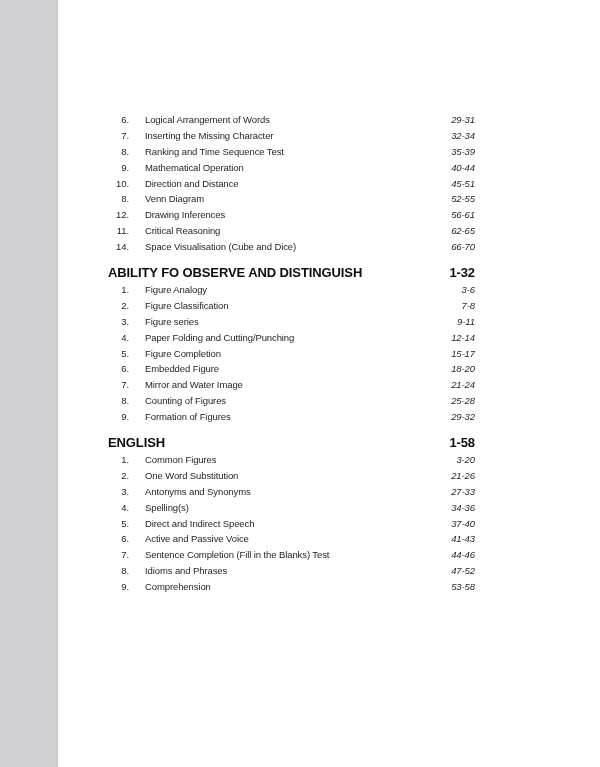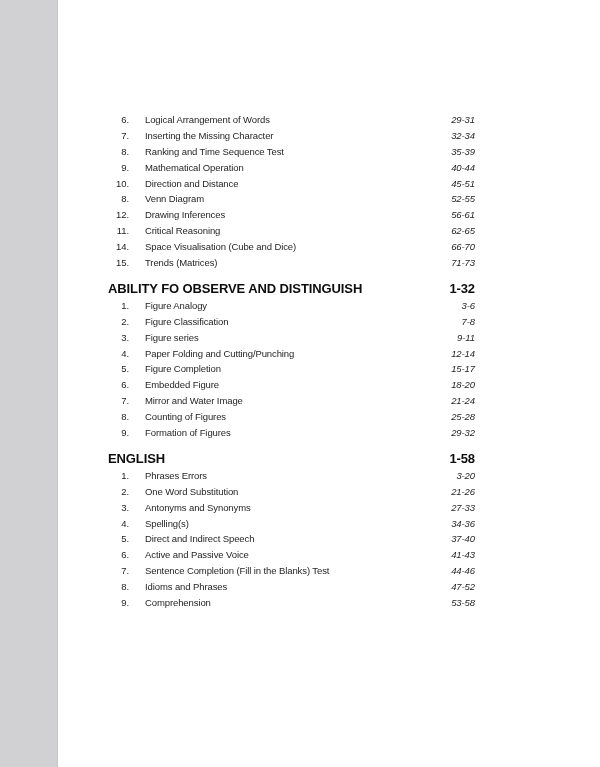--- a/index.html
+++ b/index.html
@@ -120,25 +120,20 @@
       <div class="toc-row">
         <span class="num">11.</span>
         <span class="title">Critical Reasoning</span>
         <span class="pages">62-65</span>
       </div>
       <div class="toc-row">
         <span class="num">14.</span>
         <span class="title">Space Visualisation (Cube and Dice)</span>
         <span class="pages">66-70</span>
       </div>
-      <div class="toc-row">
-        <span class="num">15.</span>
-        <span class="title">Trends (Matrices)</span>
-        <span class="pages">71-73</span>
-      </div>
       <div class="section-row">
         <span class="section-title">ABILITY FO OBSERVE AND DISTINGUISH</span>
         <span class="section-pages">1-32</span>
       </div>
       <div class="toc-row">
         <span class="num">1.</span>
         <span class="title">Figure Analogy</span>
         <span class="pages">3-6</span>
       </div>
       <div class="toc-row">
@@ -180,21 +175,21 @@
         <span class="num">9.</span>
         <span class="title">Formation of Figures</span>
         <span class="pages">29-32</span>
       </div>
       <div class="section-row">
         <span class="section-title">ENGLISH</span>
         <span class="section-pages">1-58</span>
       </div>
       <div class="toc-row">
         <span class="num">1.</span>
-        <span class="title">Phrases Errors</span>
+        <span class="title">Common Figures</span>
         <span class="pages">3-20</span>
       </div>
       <div class="toc-row">
         <span class="num">2.</span>
         <span class="title">One Word Substitution</span>
         <span class="pages">21-26</span>
       </div>
       <div class="toc-row">
         <span class="num">3.</span>
         <span class="title">Antonyms and Synonyms</span>

